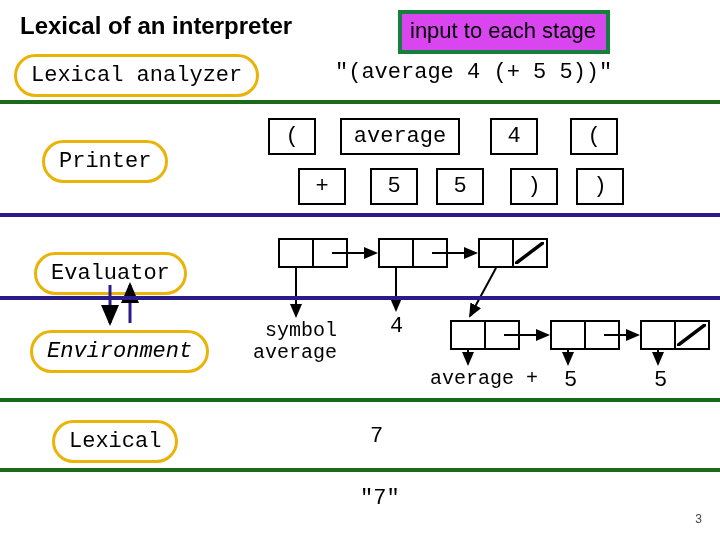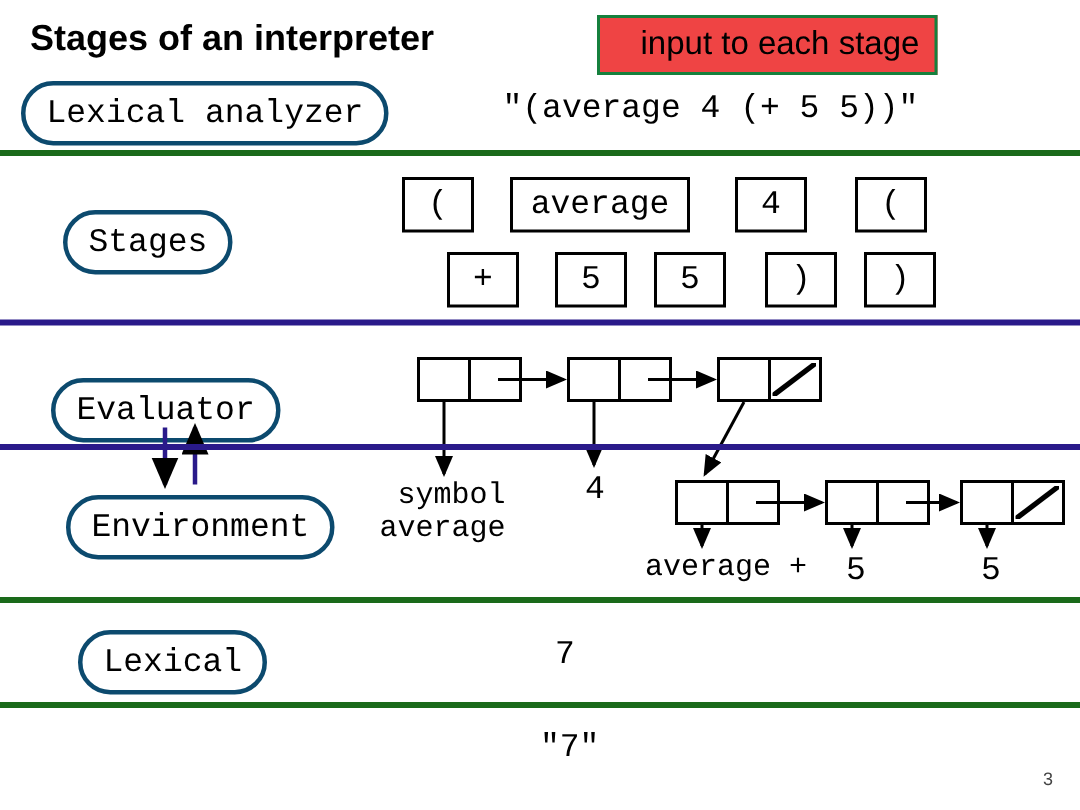--- a/index.html
+++ b/index.html
@@ -16,28 +16,28 @@
     position: absolute;
     left: 20px;
     top: 12px;
     font-weight: bold;
     font-size: 24px;
   }
   .input-label {
     position: absolute;
     left: 398px;
     top: 10px;
-    border: 2px solid #15803d;
-    padding: 4px 10px 6px 27px;
+    border: 4px solid #15803d;
+    padding: 4px 10px 6px 8px;
     font-size: 22px;
-    background: #ef4444;
+    background: #d946ef;
   }
   .stage-pill {
     position: absolute;
-    border: 3px solid #0c4a6e;
+    border: 3px solid #eab308;
     border-radius: 24px;
     padding: 6px 14px;
     font-family: "Courier New", monospace;
     font-size: 22px;
     background: #fff;
     white-space: nowrap;
   }
   .divider-g { position:absolute; left:0; width:720px; height:4px; background:#1a6a1a; }
   .divider-b { position:absolute; left:0; width:720px; height:4px; background:#2a1a8a; }
   .code-text { position:absolute; font-family:"Courier New", monospace; font-size:22px; }
@@ -65,28 +65,28 @@
     width:calc(50% - 4px);
   }
   .nil-slash svg { width:100%; height:100%; display:block; }
   svg.arrow { position:absolute; overflow:visible; }
   .sym-label { position:absolute; font-family:"Courier New", monospace; font-size:20px; text-align:right; line-height:1.1; }
   .pagenum { position:absolute; right:18px; bottom:14px; font-size:12px; color:#444; }
 </style>
 </head>
 <body>
 
-<div class="title">Stages of an interpreter</div>
+<div class="title">Lexical of an interpreter</div>
 <div class="input-label">input to each stage</div>
 
 <div class="stage-pill" style="left:14px; top:54px;">Lexical analyzer</div>
 <div class="code-text" style="left:335px; top:60px;">"(average 4 (+ 5 5))"</div>
 <div class="divider-g" style="top:100px;"></div>
 
-<div class="stage-pill" style="left:42px; top:140px;">Stages</div>
+<div class="stage-pill" style="left:42px; top:140px;">Printer</div>
 
 <div class="token-box" style="left:268px; top:118px; width:48px;">(</div>
 <div class="token-box" style="left:340px; top:118px; width:120px;">average</div>
 <div class="token-box" style="left:490px; top:118px; width:48px;">4</div>
 <div class="token-box" style="left:570px; top:118px; width:48px;">(</div>
 
 <div class="token-box" style="left:298px; top:168px; width:48px;">+</div>
 <div class="token-box" style="left:370px; top:168px; width:48px;">5</div>
 <div class="token-box" style="left:436px; top:168px; width:48px;">5</div>
 <div class="token-box" style="left:510px; top:168px; width:48px;">)</div>
@@ -145,21 +145,21 @@
   <line x1="468" y1="350" x2="468" y2="364" stroke="#000" stroke-width="2" marker-end="url(#ah)"></line>
   <line x1="568" y1="350" x2="568" y2="364" stroke="#000" stroke-width="2" marker-end="url(#ah)"></line>
   <line x1="658" y1="350" x2="658" y2="364" stroke="#000" stroke-width="2" marker-end="url(#ah)"></line>
 
   <line x1="110" y1="285" x2="110" y2="323" stroke="#2a1a8a" stroke-width="3" marker-end="url(#ah)"></line>
   <line x1="130" y1="323" x2="130" y2="285" stroke="#2a1a8a" stroke-width="3" marker-end="url(#ah)"></line>
 </svg>
 
 <div class="divider-b" style="top:296px;"></div>
 
-<div class="stage-pill" style="left:44px; top:330px;">Environment</div>
+<div class="stage-pill" style="left:30px; top:330px;font-style:italic;">Environment</div>
 
 <div class="divider-g" style="top:398px;"></div>
 
 <div class="stage-pill" style="left:52px; top:420px;">Lexical</div>
 <div class="code-text" style="left:370px; top:424px;">7</div>
 
 <div class="divider-g" style="top:468px;"></div>
 <div class="code-text" style="left:360px; top:486px;">"7"</div>
 
 <div class="pagenum">3</div>

